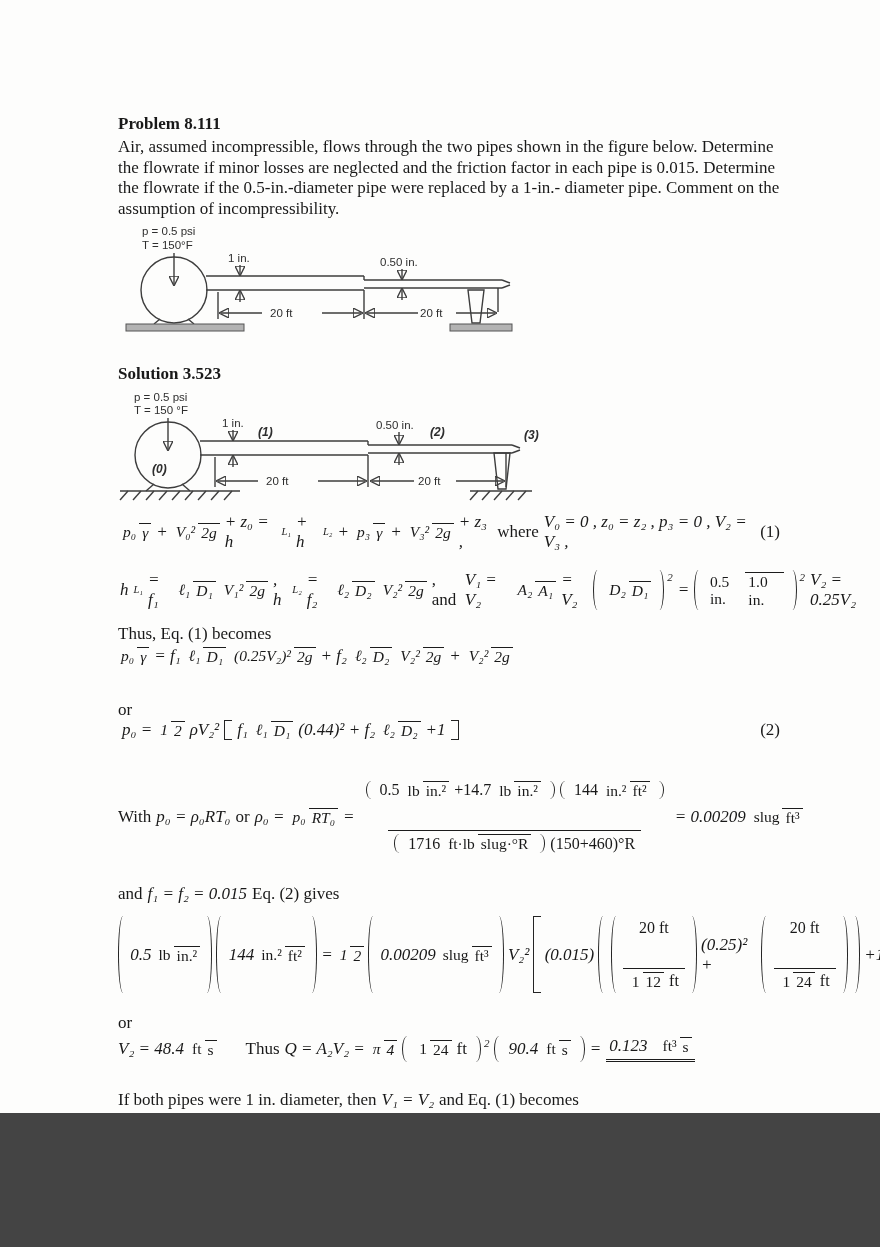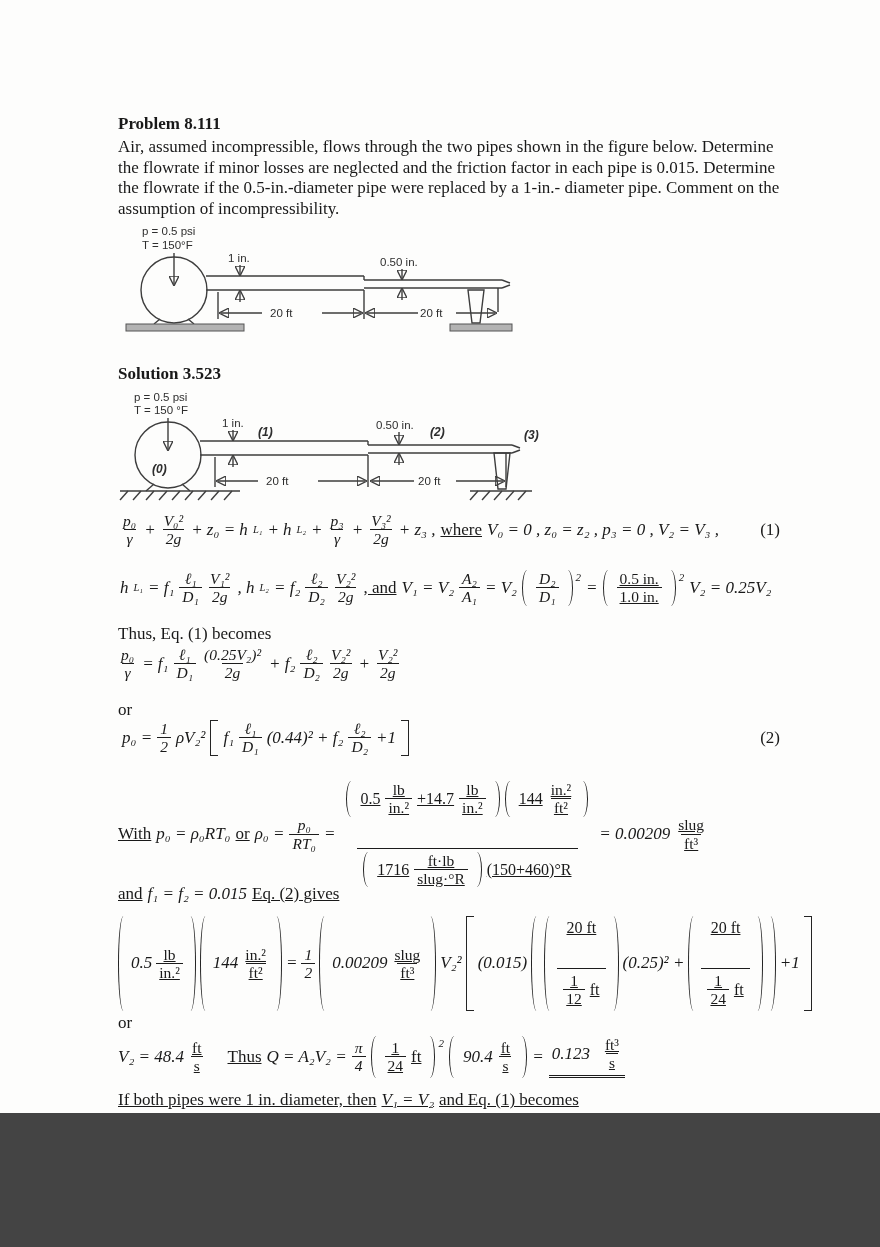--- a/index.html
+++ b/index.html
@@ -3,23 +3,23 @@
 <meta charset="utf-8">
 <style>
   html,body{margin:0;padding:0;background:#444;}
   .page{position:relative;width:880px;height:1113px;background:#fdfdfc;overflow:hidden;
         font-family:"Liberation Serif",serif;color:#191919;}
   .abs{position:absolute;}
   .hd{font-weight:bold;font-size:17.5px;}
   .para{font-size:17px;line-height:20.5px;width:676px;}
   .line{position:absolute;font-size:17px;line-height:20px;}
   .row{position:absolute;display:flex;align-items:center;gap:5px;font-size:17px;font-style:italic;}
-  .rm{font-style:normal;text-decoration:underline;}
+  .rm{font-style:normal;}
   .it{font-style:italic;}
-  .fr{display:inline-flex;flex-direction:column;align-items:center;line-height:1.12;font-size:15.5px;}
+  .fr{display:inline-flex;flex-direction:row;align-items:center;line-height:1.12;font-size:15.5px;}
   .fr .nm{padding:0 3px;}
   .fr .dn{border-top:1.3px solid #1c1c1c;padding:0 3px;}
   .bigfr{display:inline-flex;flex-direction:column;align-items:center;font-size:16px;}
   .bigfr .bnm,.bigfr .bdn{display:flex;align-items:center;gap:5px;padding:3px 6px;}
   .bigfr .bdn{border-top:1.4px solid #1c1c1c;margin-top:28px;}
   sub{font-size:10.5px;line-height:0;}
   .sp{font-size:11px;align-self:flex-start;margin-top:1px;margin-left:-2px;}
   .bp{width:8px;align-self:stretch;display:inline-block;}
   .bpl{border-left:1.7px solid #242424;border-radius:60% 0 0 60% / 50% 0 0 50%;}
   .bpr{border-right:1.7px solid #242424;border-radius:0 60% 60% 0 / 0 50% 50% 0;}
@@ -392,21 +392,21 @@
   </div>
 
   <div class="line" style="top:1013px;left:118px">or</div>
 
   <div class="row" style="top:1036px;left:118px">
     <span>V₂ = 48.4</span>
     <span class="fr rm">
         <span class="nm">ft</span>
         <span class="dn">s</span>
       </span>
-    <span class="rm" style="margin-left:18px">Thus</span>
+    <span class="rm" style="margin-left:24px">Thus</span>
     <span>Q = A₂V₂ =</span>
     <span class="fr">
         <span class="nm">π</span>
         <span class="dn">4</span>
       </span>
     <span class="bp bpl"></span>
     <span class="fr rm">
         <span class="nm">1</span>
         <span class="dn">24</span>
       </span>

